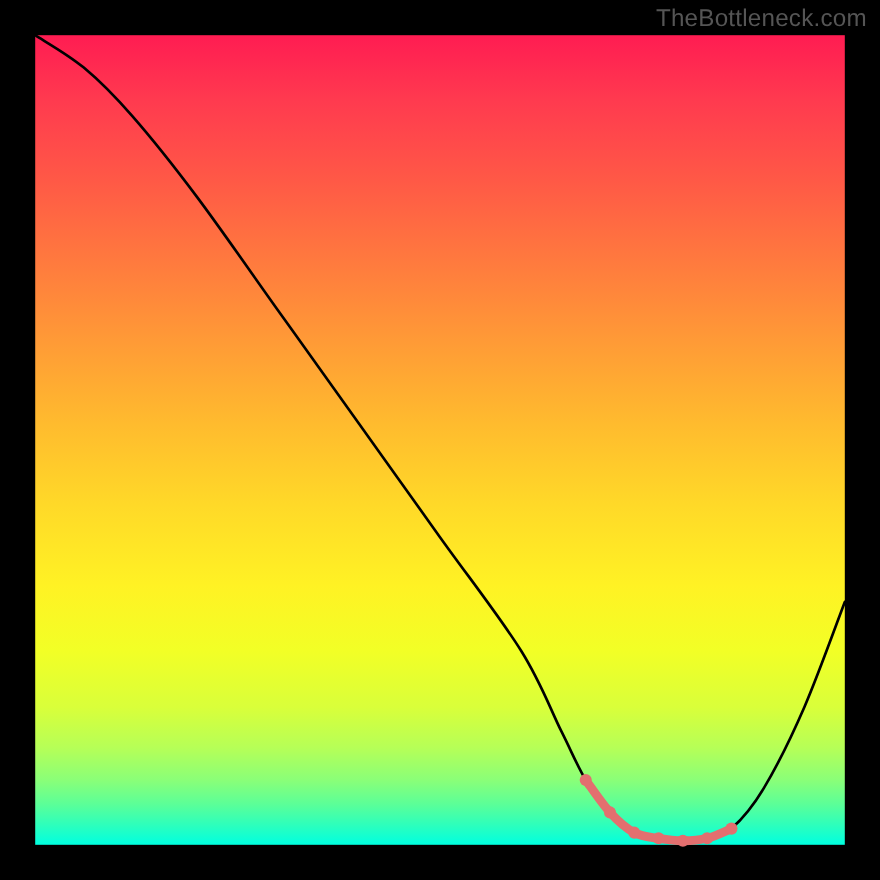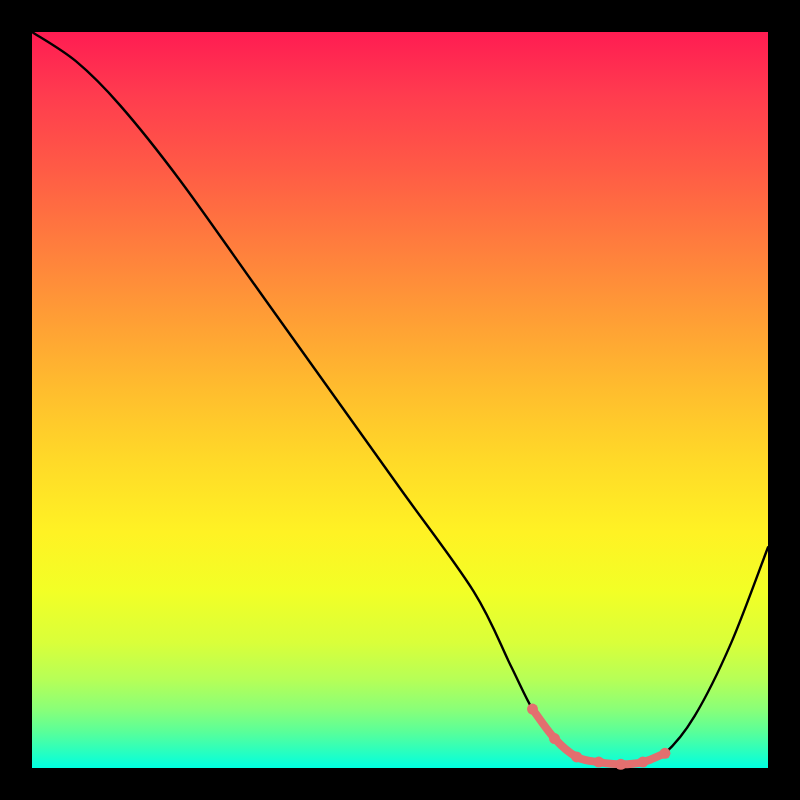--- a/index.html
+++ b/index.html
@@ -61,20 +61,21 @@
     inset: 0;
     width: 100%;
     height: 100%;
     overflow: visible;
   }
 </style>
 </head>
 <body>
 
 <div class="frame">
+  <div class="watermark">TheBottleneck.com</div>
 
   <div class="plot">
     <div class="gradient"></div>
     <svg class="curve" viewBox="0 0 736 736" preserveAspectRatio="none">
       <path fill="none" stroke="#000" stroke-width="2.4" stroke-linecap="round" stroke-linejoin="round" d="M 0 0 C 7.359999999999999 4.906666666666676 29.439999999999998 17.17333333333338 44.16 29.440000000000055 C 58.879999999999995 41.70666666666673 71.14666666666666 53.97333333333337 88.32 73.60000000000002 C 105.49333333333333 93.22666666666667 125.12000000000002 117.75999999999995 147.20000000000002 147.19999999999993 C 169.28000000000003 176.63999999999993 196.26666666666665 215.8933333333333 220.79999999999998 250.23999999999995 C 245.33333333333331 284.58666666666664 269.8666666666667 318.9333333333333 294.40000000000003 353.28 C 318.9333333333334 387.62666666666667 343.4666666666667 421.9733333333333 368 456.32 C 392.5333333333333 490.6666666666667 423.19999999999993 529.92 441.59999999999997 559.36 C 460 588.8000000000001 468.5866666666667 613.3333333333334 478.40000000000003 632.96 C 488.21333333333337 652.5866666666667 493.12 664.8533333333334 500.48 677.12 C 507.84000000000003 689.3866666666667 515.1999999999999 698.5866666666666 522.56 706.56 C 529.92 714.5333333333333 537.28 721.0346666666667 544.64 724.96 C 552 728.8853333333334 559.36 728.8853333333333 566.72 730.112 C 574.08 731.3386666666667 581.44 732.32 588.8000000000001 732.32 C 596.1600000000001 732.32 603.52 731.952 610.88 730.112 C 618.24 728.2719999999999 624.3733333333333 728.8853333333333 632.96 721.28 C 641.5466666666667 713.6746666666667 651.36 702.88 662.4 684.48 C 673.4399999999999 666.08 686.9333333333333 639.0933333333334 699.1999999999999 610.88 C 711.4666666666666 582.6666666666666 729.8666666666667 531.1466666666668 736 515.2"></path>
       <path fill="none" stroke="#e36f6f" stroke-width="8" stroke-linecap="round" stroke-linejoin="round" d="M 500.48 677.12 C 504.16 682.0266666666666 515.1999999999999 698.5866666666666 522.56 706.56 C 529.92 714.5333333333333 537.28 721.0346666666667 544.64 724.96 C 552 728.8853333333334 559.36 728.8853333333333 566.72 730.112 C 574.08 731.3386666666667 581.44 732.32 588.8000000000001 732.32 C 596.1600000000001 732.32 603.52 731.952 610.88 730.112 C 618.24 728.2719999999999 629.28 722.752 632.96 721.28"></path>
       <g>
           <circle cx="500.48" cy="677.12" r="5.5" fill="#e36f6f"></circle>
           <circle cx="522.56" cy="706.56" r="5.5" fill="#e36f6f"></circle>
           <circle cx="544.64" cy="724.96" r="5.5" fill="#e36f6f"></circle>

